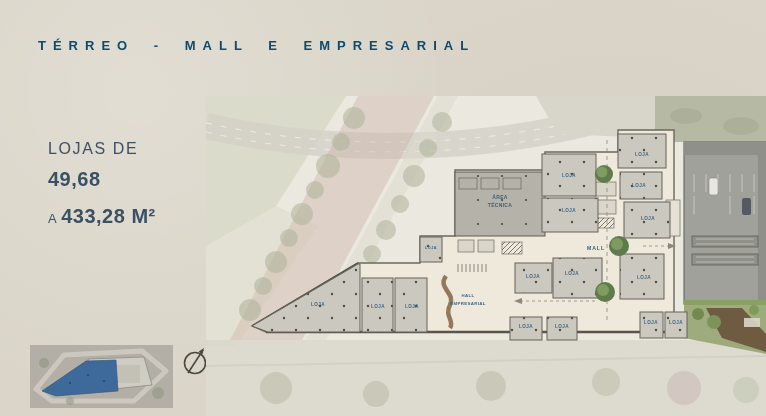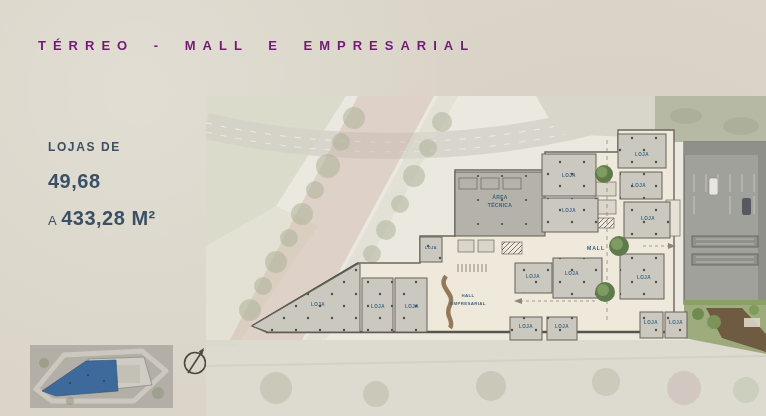--- a/index.html
+++ b/index.html
@@ -6,26 +6,26 @@
   body{
     width:766px;height:416px;position:relative;overflow:hidden;
     background:#dad5c8;
     background-image:
       radial-gradient(circle at 18% 22%, rgba(255,255,255,.20), transparent 45%),
       radial-gradient(circle at 80% 80%, rgba(120,115,100,.08), transparent 50%);
     font-family:"Liberation Sans", sans-serif;
   }
   .title{
     position:absolute;left:38px;top:38px;margin:0;
-    font-size:13px;font-weight:700;color:#701a75;
+    font-size:13px;font-weight:700;color:#0c4a6e;
     letter-spacing:7px;word-spacing:9px;white-space:nowrap;
   }
   .info{position:absolute;left:48px;top:140px;color:#3a5165}
-  .info-label{font-size:12px;font-weight:700;letter-spacing:1.6px;color:#3c5063}
-  .info-min{font-size:20px;font-weight:700;margin-top:16px;letter-spacing:.5px}
+  .info-label{font-size:16px;font-weight:400;letter-spacing:1.6px;color:#3c5063}
+  .info-min{font-size:20px;font-weight:700;margin-top:10px;letter-spacing:.5px}
   .info-max{font-size:20px;font-weight:700;margin-top:14px;letter-spacing:.5px}
   .info-max .prefix{font-size:13px;font-weight:400;margin-right:4px}
   .plan-wrap{position:absolute;left:206px;top:96px;width:560px;height:320px}
   .minimap{position:absolute;left:30px;top:345px;width:143px;height:63px}
   .compass{position:absolute;left:181px;top:346px;width:30px;height:32px}
   svg text{font-family:"Liberation Sans", sans-serif}
   .loja-label{font-size:4.6px;font-weight:bold;letter-spacing:.45px;text-anchor:middle;fill-opacity:.9}
   .loja-label.small{font-size:3.8px}
   .plan-label{font-size:5px;font-weight:bold;letter-spacing:.3px;text-anchor:middle;fill:#2f5b7a;fill-opacity:.92}
   .plan-label.sub{font-size:4.4px}

